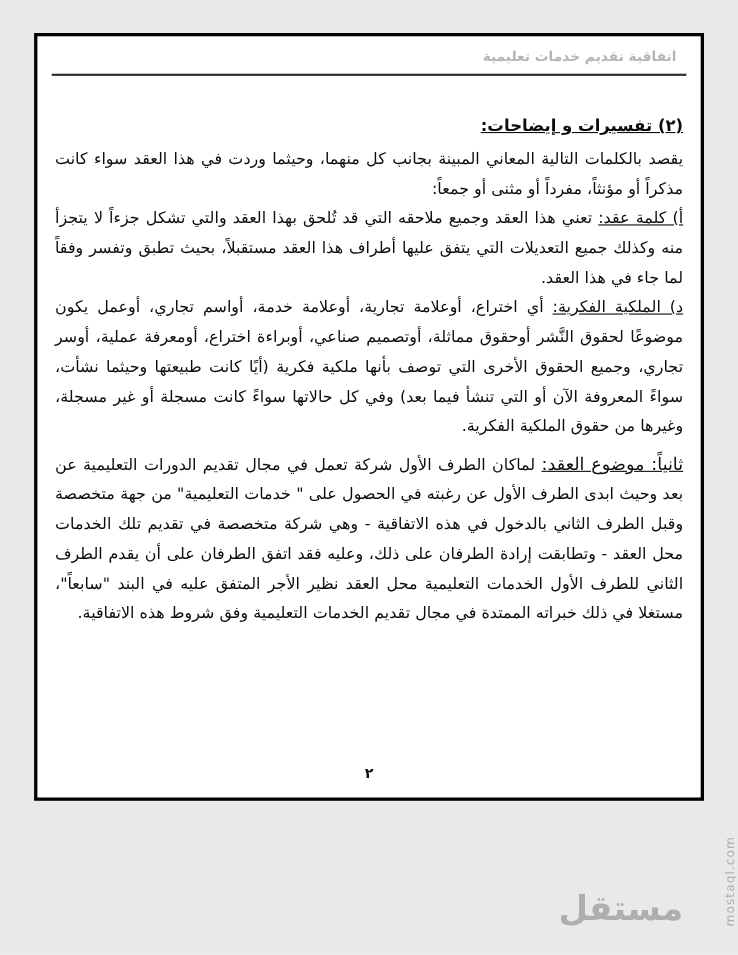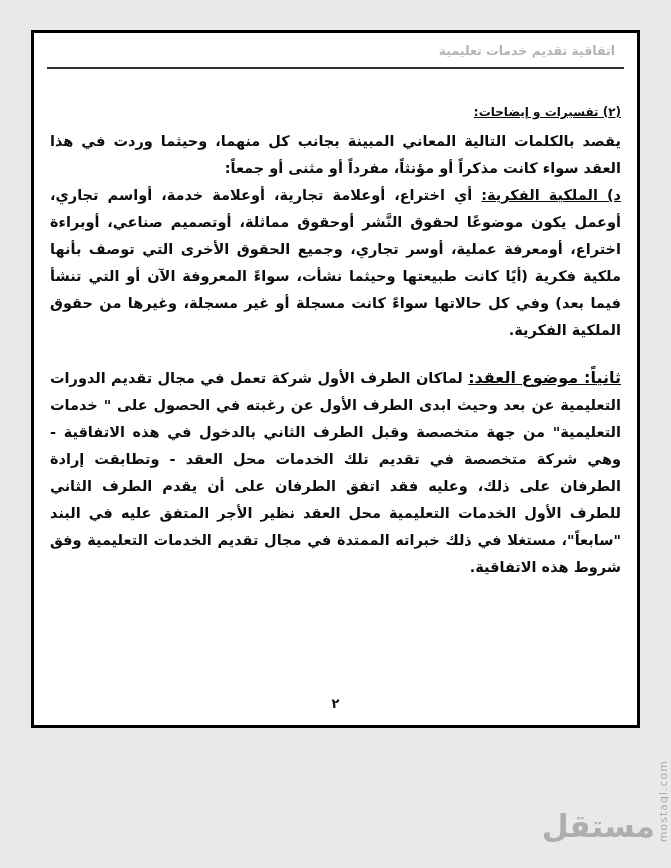--- a/index.html
+++ b/index.html
@@ -42,37 +42,37 @@
     border-top: 2px solid #2e2e2e;
   }
   .content {
     position: absolute;
     top: 72px;
     right: 16px;
     left: 16px;
     color: #0d0d0d;
   }
   .title {
-    font-size: 12px;
+    font-size: 15px;
     font-weight: bold;
     text-decoration: underline;
     margin-bottom: 9px;
   }
   .para {
     font-size: 14.5px;
-    font-weight: bold;
+    font-weight: normal;
     line-height: 27px;
     text-align: justify;
     color: #0d0d0d;
   }
   .lead {
     text-decoration: underline;
   }
   .section2 {
-    margin-top: 20px;
+    margin-top: 6px;
   }
   .section2 .lead {
     font-size: 16px;
   }
   .page-number {
     position: absolute;
     bottom: 14px;
     left: 0;
     right: 0;
     text-align: center;
@@ -81,20 +81,21 @@
     color: #111111;
   }
   .watermark {
     position: absolute;
     right: 1px;
     bottom: 26px;
     display: flex;
     align-items: flex-end;
     direction: ltr;
     pointer-events: none;
+    gap: 34px;
   }
   .wm-name {
     font-size: 31px;
     font-weight: bold;
     color: #8f8f8f;
     opacity: 0.65;
     line-height: 1;
   }
   .wm-domain {
     writing-mode: vertical-rl;
@@ -119,20 +120,23 @@
     <div class="header-rule"></div>
 
     <div class="content">
 
       <div class="title">(٢) تفسيرات و إيضاحات:</div>
 
       <p class="para">
         <span>يقصد بالكلمات التالية المعاني المبينة بجانب كل منهما، وحيثما وردت في هذا العقد سواء كانت مذكراً أو مؤنثاً، مفرداً أو مثنى أو جمعاً:</span>
       </p>
 
+      <p class="para">
+        <span class="lead">أ) كلمة عقد:</span><span> تعني هذا العقد وجميع ملاحقه التي قد تُلحق بهذا العقد والتي تشكل جزءاً لا يتجزأ منه وكذلك جميع التعديلات التي يتفق عليها أطراف هذا العقد مستقبلاً، بحيث تطبق وتفسر وفقاً لما جاء في هذا العقد.</span>
+      </p>
 
 
 
       <p class="para">
         <span class="lead">د) الملكية الفكرية:</span><span> أي اختراع، أوعلامة تجارية، أوعلامة خدمة، أواسم تجاري، أوعمل يكون موضوعًا لحقوق النَّشر أوحقوق مماثلة، أوتصميم صناعي، أوبراءة اختراع، أومعرفة عملية، أوسر تجاري، وجميع الحقوق الأخرى التي توصف بأنها ملكية فكرية (أيًا كانت طبيعتها وحيثما نشأت، سواءً المعروفة الآن أو التي تنشأ فيما بعد) وفي كل حالاتها سواءً كانت مسجلة أو غير مسجلة، وغيرها من حقوق الملكية الفكرية.</span>
       </p>
 
       <p class="para section2">
         <span class="lead">ثانياً: موضوع العقد:</span><span> لماكان الطرف الأول شركة تعمل في مجال تقديم الدورات التعليمية عن بعد وحيث ابدى الطرف الأول عن رغبته في الحصول على " خدمات التعليمية" من جهة متخصصة وقبل الطرف الثاني بالدخول في هذه الاتفاقية - وهي شركة متخصصة في تقديم تلك الخدمات محل العقد - وتطابقت إرادة الطرفان على ذلك، وعليه فقد اتفق الطرفان على أن يقدم الطرف الثاني للطرف الأول الخدمات التعليمية محل العقد نظير الأجر المتفق عليه في البند "سابعاً"، مستغلا في ذلك خبراته الممتدة في مجال تقديم الخدمات التعليمية وفق شروط هذه الاتفاقية.</span>
       </p>

